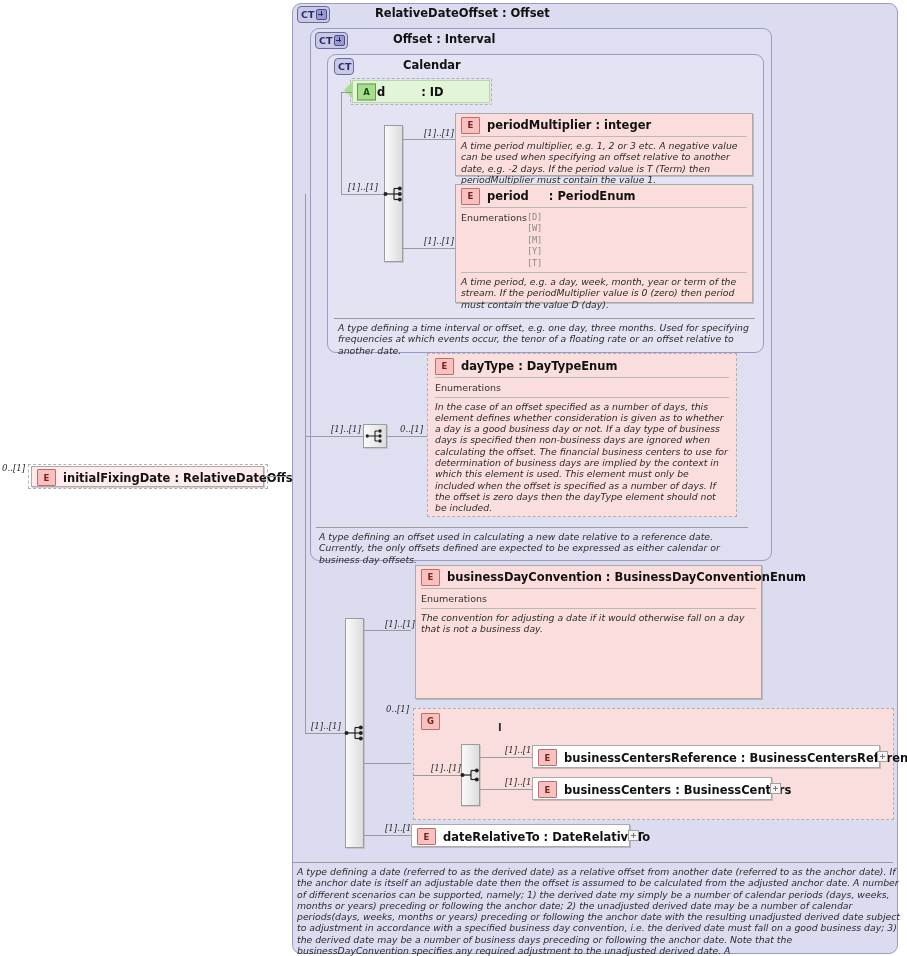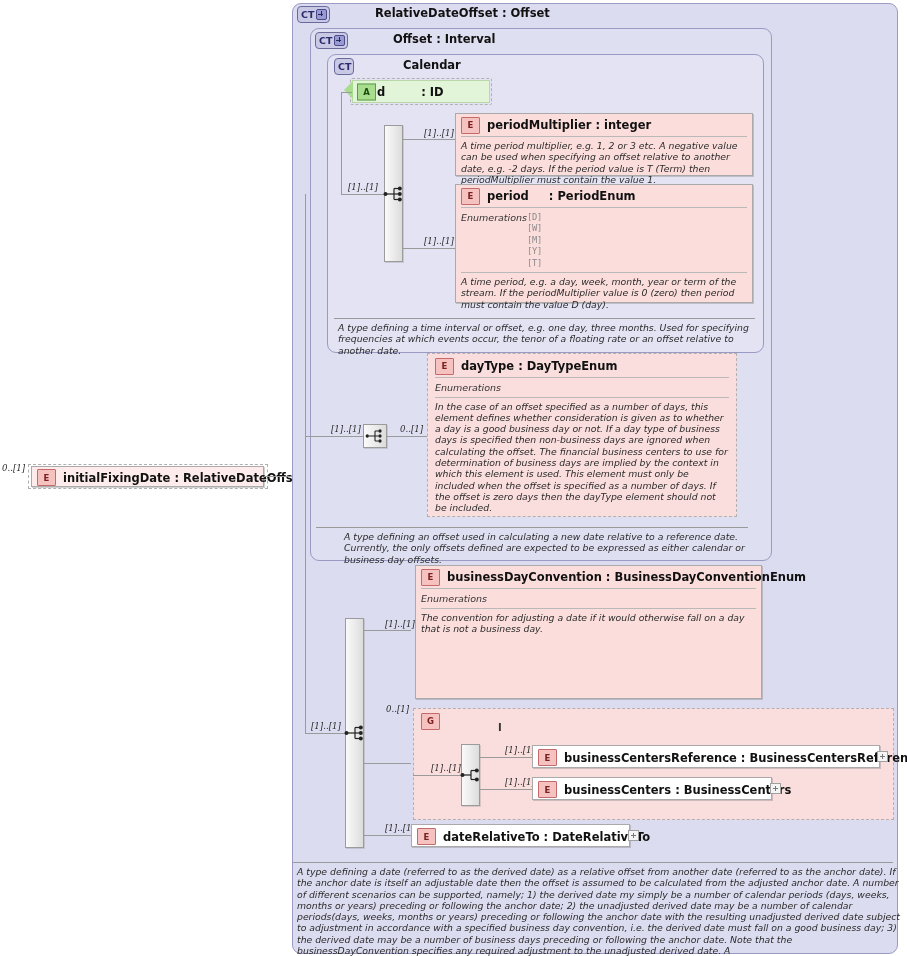--- a/index.html
+++ b/index.html
@@ -89,21 +89,21 @@
     font-size:11.5px;font-weight:bold;color:#111;
     white-space:pre;
   }
   .sep{
     height:1px;background:#b9b9b9;margin:0 5px;
   }
   .enum-wrap{
     display:flex;padding:4px 5px 3px 5px;
   }
   .enum-label{
-    font-size:9.5px;font-style:italic;color:#333;
+    font-size:9.5px;color:#333;
     width:66px;flex:none;line-height:11.5px;
   }
   .enum-list{
     font-size:8.7px;color:#8a8a8a;line-height:11.4px;
     font-family:"DejaVu Sans Mono","Liberation Mono",monospace;
     letter-spacing:-0.2px;
   }
   .anno{
     font-size:9.3px;font-style:italic;color:#2a2a2a;
     line-height:11.3px;
@@ -313,21 +313,21 @@
   </div>
   <div class="sep"></div>
   <div class="enum-wrap">
     <div class="enum-label">Enumerations</div>
   </div>
   <div class="sep"></div>
   <div class="anno">In the case of an offset specified as a number of days, this element defines whether consideration is given as to whether a day is a good business day or not. If a day type of business days is specified then non-business days are ignored when calculating the offset. The financial business centers to use for determination of business days are implied by the context in which this element is used. This element must only be included when the offset is specified as a number of days. If the offset is zero days then the dayType element should not be included.</div>
 </div>
 
 <div class="ln lnh" style="left:316px;top:527px;width:432px;"></div>
-<div class="anno abs" style="left:314px;top:528px;width:438px;margin-left:25px;">A type defining an offset used in calculating a new date relative to a reference date. Currently, the only offsets defined are expected to be expressed as either calendar or business day offsets.</div>
+<div class="anno abs" style="left:314px;top:528px;width:438px;">A type defining an offset used in calculating a new date relative to a reference date. Currently, the only offsets defined are expected to be expressed as either calendar or business day offsets.</div>
 
 <div class="ln lnv" style="left:305px;top:436px;height:297px;"></div>
 <div class="ln lnh" style="left:305px;top:733px;width:40px;"></div>
 <div class="card" style="left:311px;top:721px;">[1]..[1]</div>
 <div class="conn" style="left:345px;top:618px;width:19px;height:230px;">
   <svg width="22" height="16" viewBox="0 0 22 16">
     <circle cx="2.5" cy="8" r="2" fill="#222"></circle>
     <line x1="4" y1="8" x2="11" y2="8" stroke="#222" stroke-width="1.2"></line>
     <line x1="11" y1="2.5" x2="11" y2="13.5" stroke="#222" stroke-width="1.2"></line>
     <line x1="11" y1="2.5" x2="15" y2="2.5" stroke="#222" stroke-width="1.2"></line>

